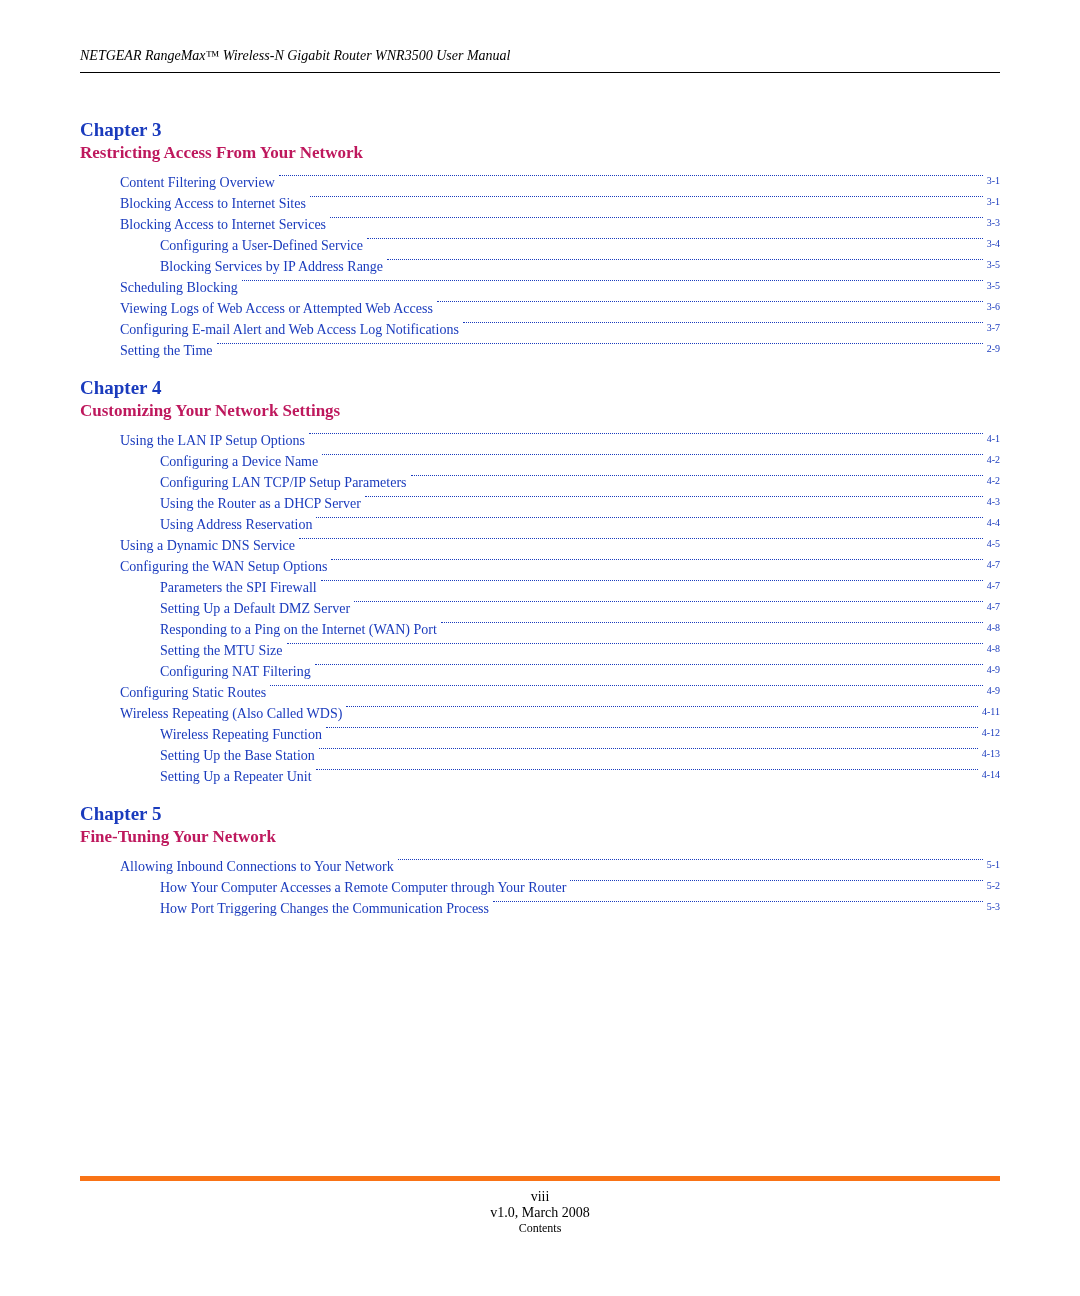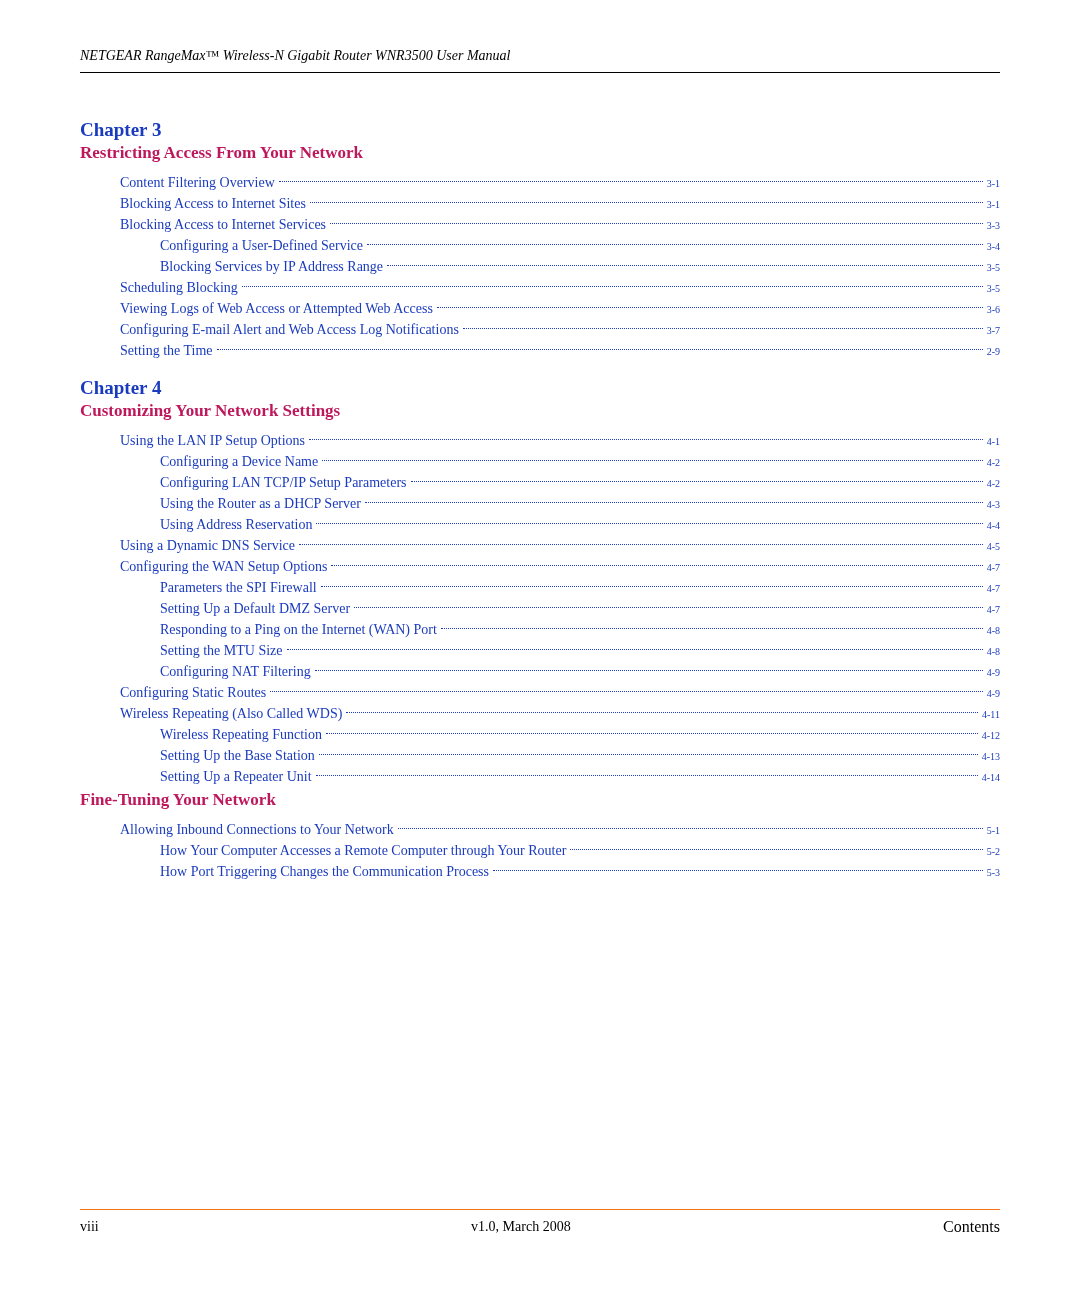--- a/index.html
+++ b/index.html
@@ -49,21 +49,21 @@
 
     .chapter-title {
       font-size: 17px;
       font-weight: bold;
       color: #be185d;
       margin-bottom: 12px;
     }
 
     .toc-entry {
       display: flex;
-      align-items: center;
+      align-items: flex-start;
       margin-bottom: 5px;
     }
 
     .toc-entry .entry-text {
       color: #1a3bbd;
       font-size: 14px;
       white-space: nowrap;
     }
 
     .toc-entry .dots {
@@ -79,37 +79,38 @@
       white-space: nowrap;
     }
 
     .indent-1 { padding-left: 40px; }
     .indent-2 { padding-left: 80px; }
 
     .footer {
       display: flex;
       justify-content: space-between;
       align-items: center;
-      border-top: 1px solid #f97316;
+      border-top: 5px solid #f97316;
       padding-top: 8px;
       margin-top: 20px;
+      flex-direction: column;
     }
 
     .footer-left {
       font-size: 14px;
       color: #000;
     }
 
     .footer-center {
       font-size: 14px;
       color: #000;
     }
 
     .footer-right {
-      font-size: 16px;
+      font-size: 12px;
       color: #000;
     }
   </style>
 </head>
 <body>
 
 <div class="page">
 
   <div class="header">
     <span class="header-title">NETGEAR RangeMax™ Wireless-N Gigabit Router WNR3500 User Manual</span>
@@ -244,20 +245,21 @@
       <div class="toc-entry indent-2">
         <span class="entry-text">Setting Up the Base Station</span>
         <span class="dots"></span>
         <span class="page-num">4-13</span>
       </div>
       <div class="toc-entry indent-2">
         <span class="entry-text">Setting Up a Repeater Unit</span>
         <span class="dots"></span>
         <span class="page-num">4-14</span>
       </div>
+      <div class="chapter-heading">Chapter 5</div>
       <div class="chapter-title">Fine-Tuning Your Network</div>
       <div class="toc-entry indent-1">
         <span class="entry-text">Allowing Inbound Connections to Your Network</span>
         <span class="dots"></span>
         <span class="page-num">5-1</span>
       </div>
       <div class="toc-entry indent-2">
         <span class="entry-text">How Your Computer Accesses a Remote Computer through Your Router</span>
         <span class="dots"></span>
         <span class="page-num">5-2</span>

